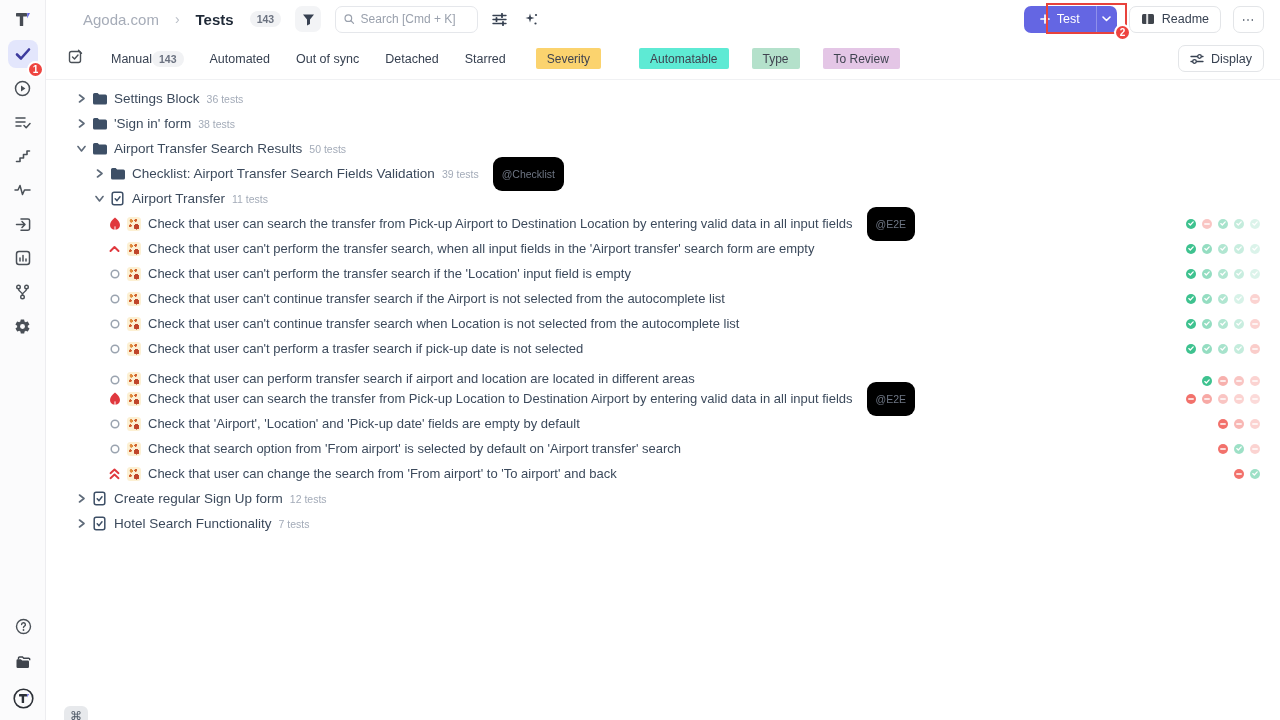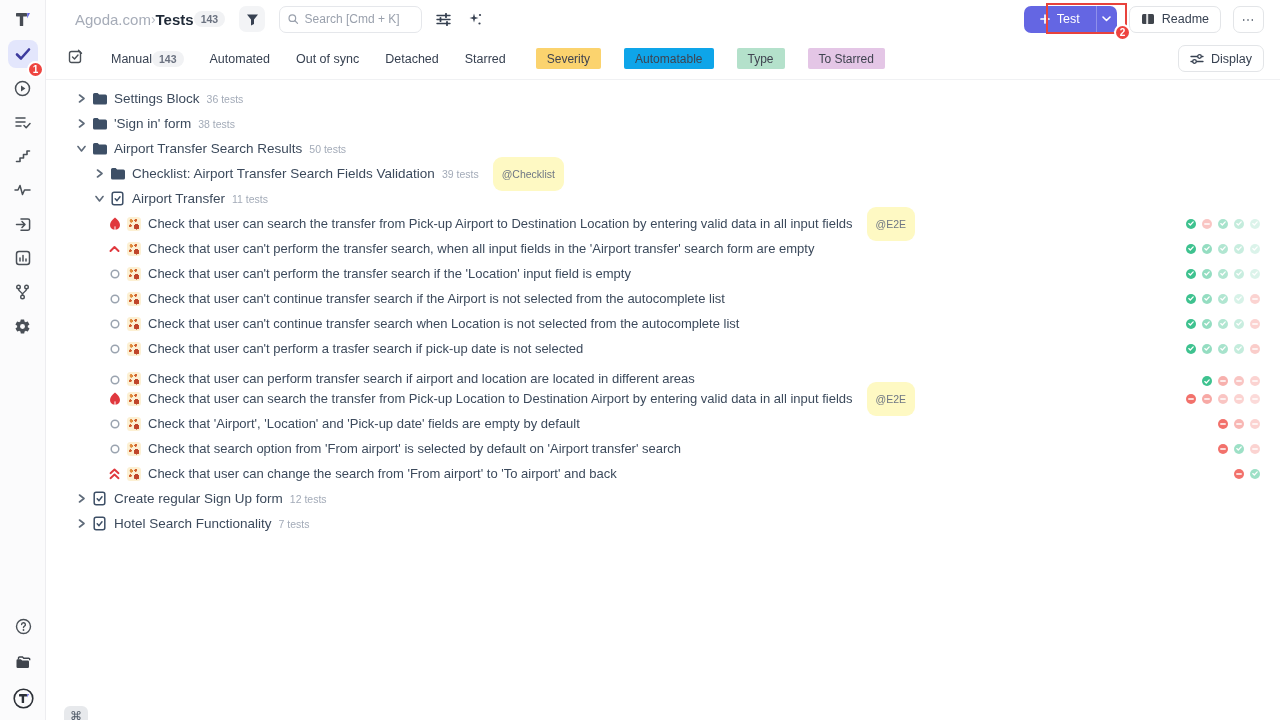--- a/index.html
+++ b/index.html
@@ -23,21 +23,21 @@
     justify-content:center; position:relative; cursor:pointer; }
   .nav-item.active { background:#e3e6fc; }
   .nav-bottom { position:absolute; bottom:8px; left:0; width:46px;
     display:flex; flex-direction:column; align-items:center; gap:8px; }
   .red-badge { position:absolute; width:17px; height:17px; border-radius:50%;
     background:#ee4440; color:#fff; font-size:10px; font-weight:bold;
     display:flex; align-items:center; justify-content:center; border:2px solid #fff; z-index:9; }
   .badge-1 { left:27px; top:61px; }
 
   
-  .crumb { display:flex; align-items:center; gap:0; margin-left:29px; }
+  .crumb { display:flex; align-items:center; gap:16px; margin-left:37px; }
   .crumb-project { font-size:15px; color:#a6acb8; }
   .crumb-sep { font-size:14px; color:#b9bec7; }
   .crumb-title { font-size:15px; font-weight:bold; color:#1f2937; }
   .count-pill { background:#f1f2f4; color:#6b7280; font-size:10.5px; font-weight:bold;
     border-radius:9px; padding:2px 7px; }
   .icon-btn { width:26px; height:26px; border-radius:7px; display:flex; align-items:center;
     justify-content:center; cursor:pointer; }
   .funnel-btn { background:#f3f4f6; margin-left:14px; }
   .searchbox { margin-left:14px; width:143px; height:27px; border:1px solid #e5e7eb;
     border-radius:7px; display:flex; align-items:center; padding:0 8px; gap:6px; background:#fff; }
@@ -71,21 +71,21 @@
 
   
   .row { height:25px; display:flex; align-items:center; padding-right:20px; cursor:pointer; }
   .row .chev { width:12px; height:12px; display:flex; align-items:center; justify-content:center;
     margin-right:5px; flex:none; }
   .row .nicon { width:15px; height:15px; margin-right:7px; flex:none; display:flex;
     align-items:center; justify-content:center; }
   .row .lbl { font-size:13px; color:#3c4a5c; white-space:nowrap; }
   .row.folder .lbl, .row.doc .lbl { font-size:13.5px; }
   .row .cnt { font-size:10.5px; color:#a3abb8; margin-left:7px; white-space:nowrap; }
-  .tag-chip { background:#fef9c3; color:#6e7684; font-size:10.5px; border-radius:9px;
+  .tag-chip { background:#000000; color:#6e7684; font-size:10.5px; border-radius:9px;
     padding:11px 9px; margin-left:14px; white-space:nowrap; }
   .sev { width:13px; height:13px; margin-right:6px; flex:none; display:flex;
     align-items:center; justify-content:center; }
   .spark { width:14px; height:14px; border-radius:3.5px; margin-right:7px; flex:none;
     background:
       radial-gradient(circle at 68% 70%, #c0452a 0 19%, rgba(0,0,0,0) 21%),
       radial-gradient(circle at 30% 28%, #e08a3a 0 11%, rgba(0,0,0,0) 13%),
       radial-gradient(circle at 62% 24%, #d2622f 0 9%, rgba(0,0,0,0) 11%),
       radial-gradient(circle at 24% 62%, #d2622f 0 9%, rgba(0,0,0,0) 11%),
       #fcf0d3; }
@@ -275,23 +275,23 @@
         </span>
         <span class="filter-item">
           <span>Detached</span>
         </span>
         <span class="filter-item">
           <span>Starred</span>
         </span>
       </div>
     <div class="tags">
         <span class="tag-pill" style="background: rgb(251, 211, 110);">Severity</span>
-        <span class="tag-pill" style="background: #0ea5e9;">Automatable</span>
+        <span class="tag-pill" style="background: #5eead4; margin-left: 15px;">Automatable</span>
         <span class="tag-pill" style="background: rgb(180, 225, 203); text-align: right;">Type</span>
-        <span class="tag-pill" style="background: rgb(228, 198, 230);">To Starred</span>
+        <span class="tag-pill" style="background: rgb(228, 198, 230);">To Review</span>
       </div>
     <div class="ghost-btn display-btn">
       <svg width="14" height="12" viewBox="0 0 14 12">
           <path d="M1 3.5 h12 M1 8.5 h12" stroke="#374151" stroke-width="1.3" stroke-linecap="round"></path>
           <circle cx="9.5" cy="3.5" r="1.8" fill="#fff" stroke="#374151" stroke-width="1.3"></circle>
           <circle cx="4.5" cy="8.5" r="1.8" fill="#fff" stroke="#374151" stroke-width="1.3"></circle>
         </svg>
       <span>Display</span>
     </div>
   </div>

